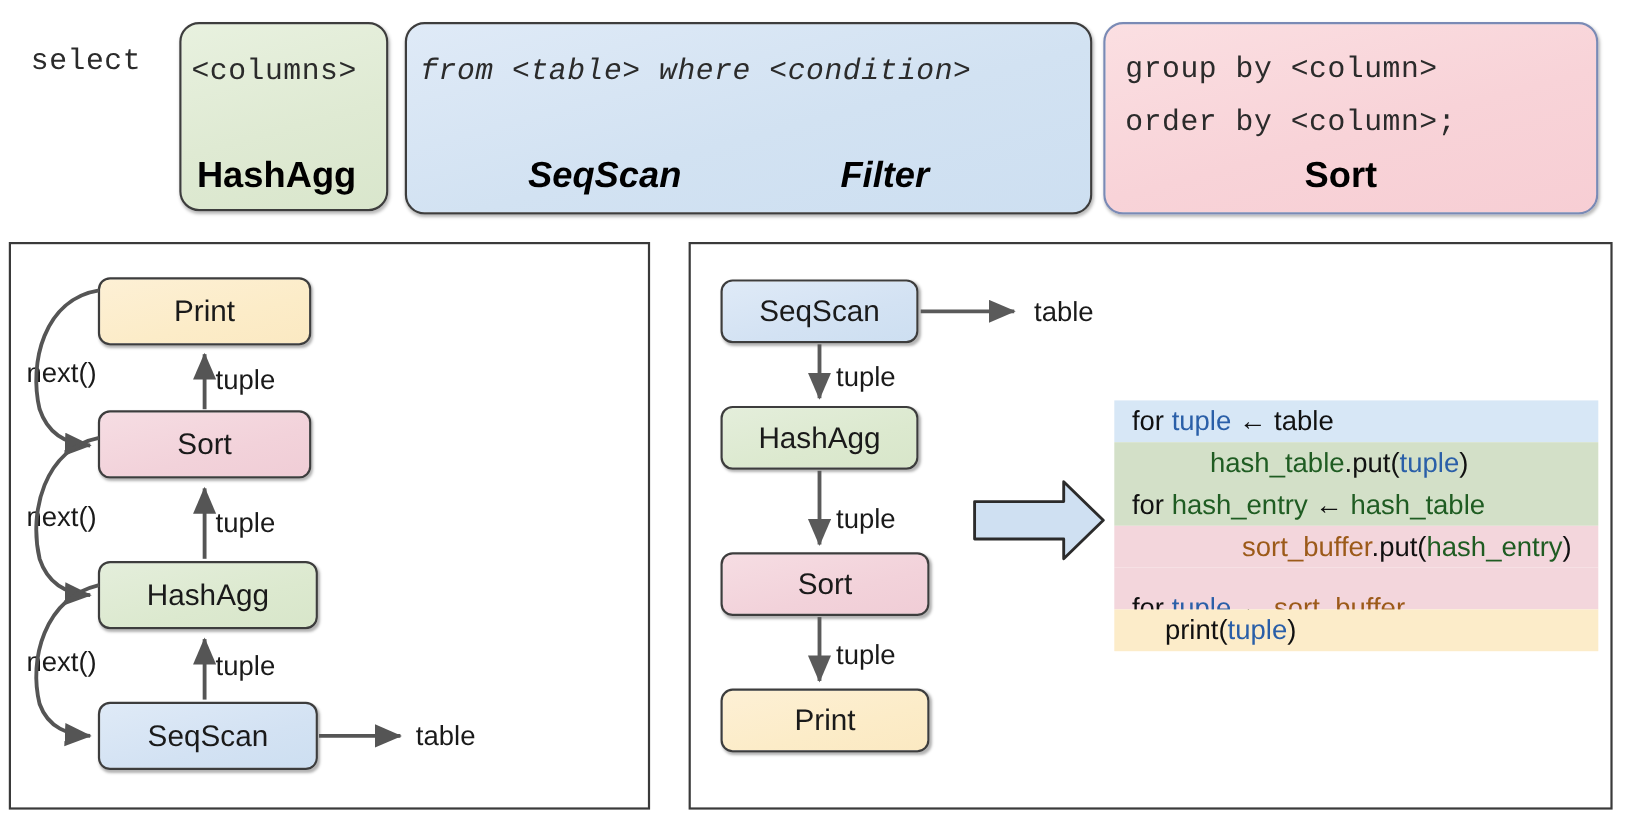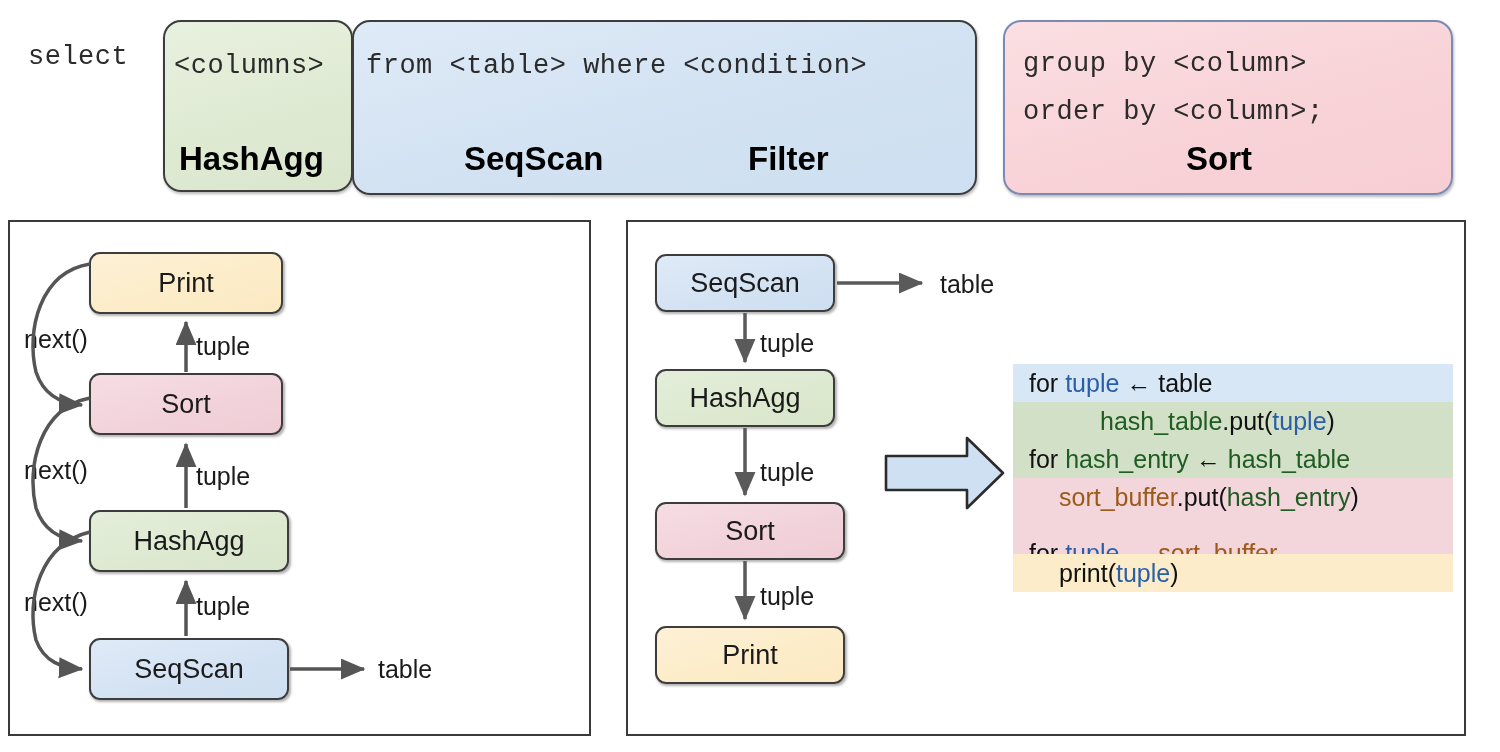--- a/index.html
+++ b/index.html
@@ -53,23 +53,24 @@
     color: #000000;
     white-space: pre;
   }
 
   #box-hashagg {
     left: 163px; top: 20px; width: 190px; height: 172px;
     background: linear-gradient(165deg, #e8f1df 0%, #dfead3 55%, #d9e6cc 100%);
     border: 2.5px solid #3d3d3d;
   }
   #box-seqscan {
-    left: 352px; top: 20px; width: 625px; height: 175px;
+    left: 368px; top: 20px; width: 625px; height: 175px;
     background: linear-gradient(165deg, #dfeaf7 0%, #d2e2f2 55%, #cddff1 100%);
     border: 2.5px solid #3d3d3d;
+    font-style: italic;
   }
   #box-sort {
     left: 1003px; top: 20px; width: 450px; height: 175px;
     background: linear-gradient(165deg, #fbdfe2 0%, #f8d3d8 55%, #f7ced4 100%);
     border: 2px solid #7a8ab5;
   }
 
   
   .panel {
     position: absolute;
@@ -209,21 +210,21 @@
 <span class="edge-label" style="left:940px; top:270px;">table</span>
 
 <div id="code-block">
     <div class="code-band" style="top: 0px; height: 38px; background: rgb(215, 231, 246);"></div>
     <div class="code-line ind0" style="top: 7px;"><span style="color: rgb(17, 17, 17);">for </span><span style="color: rgb(42, 95, 168);">tuple</span><span style="color: rgb(17, 17, 17);"> ← </span><span style="color: rgb(17, 17, 17);">table</span></div>
     <div class="code-band" style="top: 38px; height: 38px; background: rgb(211, 224, 200);"></div>
     <div class="code-line ind1" style="top: 45px; margin-left: 41px;"><span style="color: rgb(31, 92, 34);">hash_table</span><span style="color: rgb(17, 17, 17);">.put(</span><span style="color: rgb(42, 95, 168);">tuple</span><span style="color: rgb(17, 17, 17);">)</span></div>
     <div class="code-band" style="top: 76px; height: 38px; background: rgb(211, 224, 200);"></div>
     <div class="code-line ind0" style="top: 83px;"><span style="color: rgb(17, 17, 17);">for </span><span style="color: rgb(31, 92, 34);">hash_entry</span><span style="color: rgb(17, 17, 17);"> ← </span><span style="color: rgb(31, 92, 34);">hash_table</span></div>
     <div class="code-band" style="top: 114px; height: 38px; background: rgb(243, 214, 220);"></div>
-    <div class="code-line ind1" style="top: 121px;"><span style="color: rgb(156, 90, 25);">sort_buffer</span><span style="color: rgb(17, 17, 17);">.put(</span><span style="color: rgb(31, 92, 34);">hash_entry</span><span style="color: rgb(17, 17, 17);">)</span></div>
+    <div class="code-line ind1" style="top: 121px; text-align: center;"><span style="color: rgb(156, 90, 25);">sort_buffer</span><span style="color: rgb(17, 17, 17);">.put(</span><span style="color: rgb(31, 92, 34);">hash_entry</span><span style="color: rgb(17, 17, 17);">)</span></div>
     <div class="code-band" style="top: 152px; height: 38px; background: rgb(243, 214, 220);"></div>
     <div class="code-line ind0" style="top: 159px; margin-top: 18px;"><span style="color: rgb(17, 17, 17);">for </span><span style="color: rgb(42, 95, 168);">tuple</span><span style="color: rgb(17, 17, 17);"> ← </span><span style="color: rgb(156, 90, 25);">sort_buffer</span></div>
     <div class="code-band" style="top: 190px; height: 38px; background: rgb(252, 236, 201);"></div>
     <div class="code-line ind1" style="top: 197px;"><span style="color: rgb(17, 17, 17);">print(</span><span style="color: rgb(42, 95, 168);">tuple</span><span style="color: rgb(17, 17, 17);">)</span></div>
   </div>
 
 <svg id="arrows" viewBox="0 0 1500 752">
   <defs>
     <marker id="ah" markerWidth="8" markerHeight="8" refX="6.6" refY="3" orient="auto">
       <path d="M0,0 L7,3 L0,6 Z" fill="#555555"></path>

